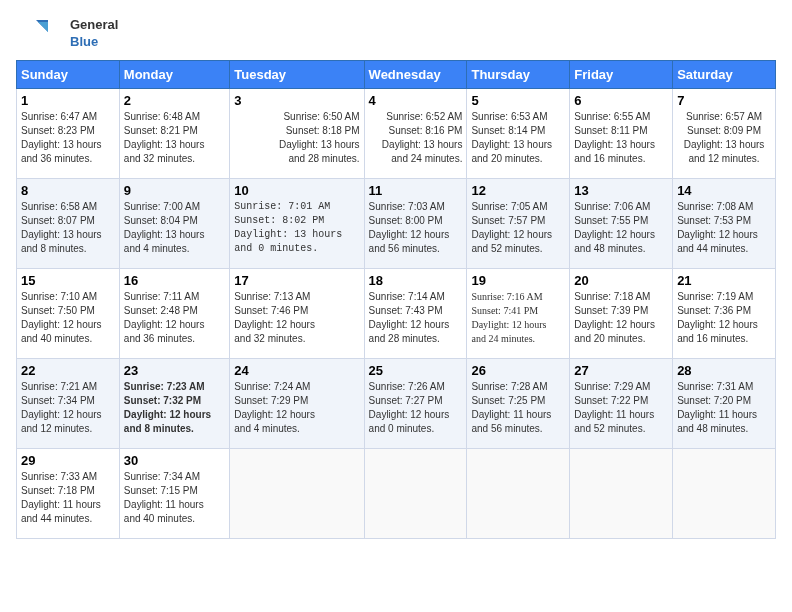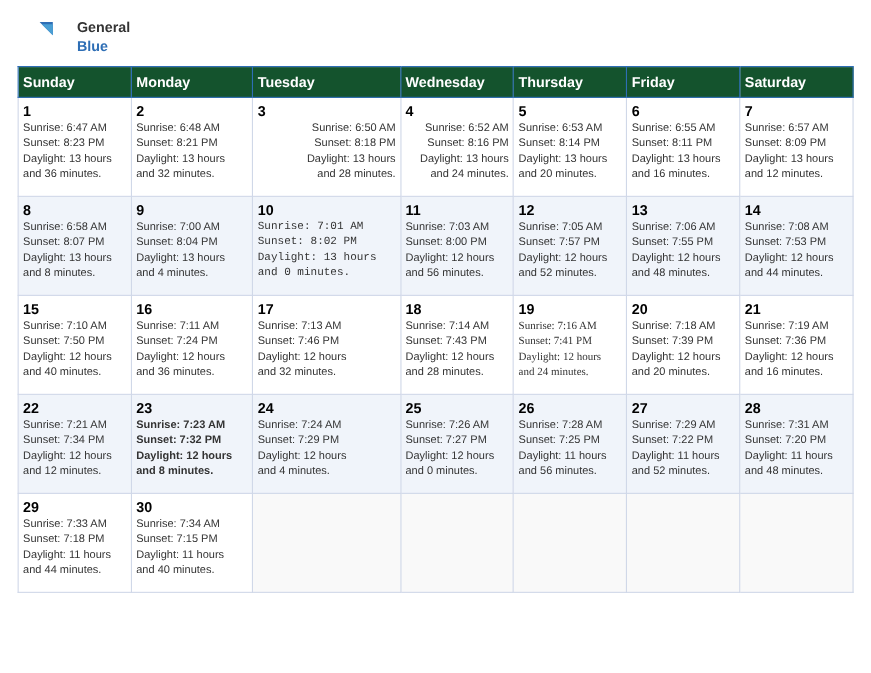--- a/index.html
+++ b/index.html
@@ -32,21 +32,21 @@
     .subtitle {
       font-size: 16px;
       color: #333;
     }
     table {
       width: 100%;
       border-collapse: collapse;
       font-size: 11px;
     }
     thead tr {
-      background-color: #14532d;
+      background-color: #3b82f6;
       color: white;
     }
     thead th {
       padding: 6px 4px;
       text-align: left;
       font-size: 13px;
       font-weight: bold;
       border: 1px solid #2e6eb5;
     }
     tbody tr {
@@ -152,21 +152,21 @@
         </td>
         <td>
           <span class="day-num">6</span>
           <div class="day-info" style="white-space: pre-line;">Sunrise: 6:55 AM
 Sunset: 8:11 PM
 Daylight: 13 hours
 and 16 minutes.</div>
         </td>
         <td>
           <span class="day-num">7</span>
-          <div class="day-info" style="white-space: pre-line;">Sunrise: 6:57 AM
+          <div class="day-info" style="white-space: pre-line; text-align: center;">Sunrise: 6:57 AM
 Sunset: 8:09 PM
 Daylight: 13 hours
 and 12 minutes.</div>
         </td>
       </tr>
       <tr>
         <td>
           <span class="day-num">8</span>
           <div class="day-info" style="white-space: pre-line;">Sunrise: 6:58 AM
 Sunset: 8:07 PM
@@ -220,21 +220,21 @@
         <td>
           <span class="day-num">15</span>
           <div class="day-info" style="white-space: pre-line;">Sunrise: 7:10 AM
 Sunset: 7:50 PM
 Daylight: 12 hours
 and 40 minutes.</div>
         </td>
         <td>
           <span class="day-num">16</span>
           <div class="day-info" style="white-space: pre-line;">Sunrise: 7:11 AM
-Sunset: 7:24 PM
+Sunset: 2:48 PM
 Daylight: 12 hours
 and 36 minutes.</div>
         </td>
         <td>
           <span class="day-num">17</span>
           <div class="day-info" style="white-space: pre-line;">Sunrise: 7:13 AM
 Sunset: 7:46 PM
 Daylight: 12 hours
 and 32 minutes.</div>
         </td>

